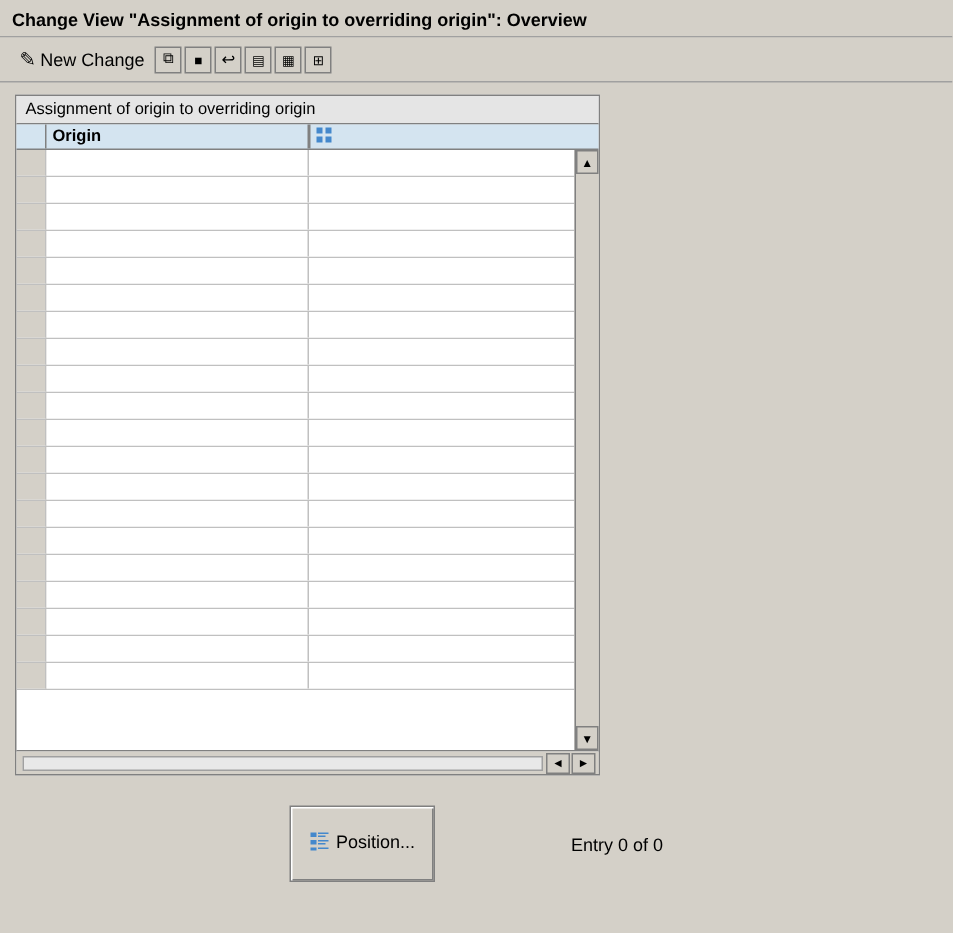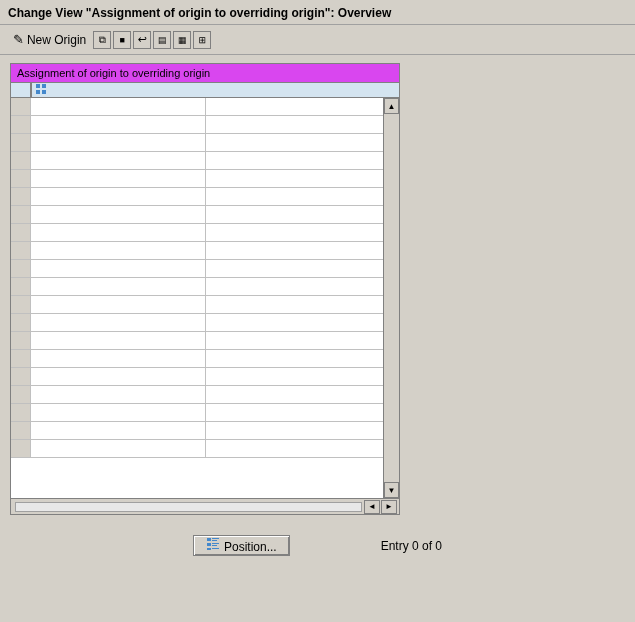--- a/index.html
+++ b/index.html
@@ -54,21 +54,21 @@
       padding: 8px 10px;
     }
 
     .table-container {
       border: 1px solid #808080;
       background: #fff;
       width: 390px;
     }
 
     .table-title {
-      background-color: #d946ef;
+      background-color: #e5e5e5;
       padding: 3px 6px;
       font-size: 11px;
       font-weight: normal;
       border-bottom: 1px solid #808080;
       color: #000;
     }
 
     .table-header {
       display: flex;
       background-color: #d4e4f0;
@@ -213,25 +213,25 @@
     .footer-area {
       display: flex;
       align-items: center;
       justify-content: center;
       gap: 60px;
       padding: 12px 20px;
     }
 
     .position-btn {
       display: flex;
-      align-items: flex-end;
+      align-items: flex-start;
       gap: 4px;
       background: #d4d0c8;
       border: 1px solid #808080;
-      padding: 1px 12px;
+      padding: 16px 12px;
       cursor: pointer;
       font-size: 12px;
       box-shadow: 1px 1px 0 #fff inset, -1px -1px 0 #808080 inset;
     }
 
     .entry-count {
       font-size: 12px;
       color: #000;
       margin-left: 31px;
     }
@@ -253,21 +253,21 @@
 <body>
 
 <div class="title-bar">
   <span>Change View "Assignment of origin to overriding origin": Overview</span>
 </div>
 
 <div class="toolbar">
 
   <button class="new-entries-btn">
     <span style="font-size:13px;">✎</span>
-    <span>New Origin</span>
+    <span>New Change</span>
   </button>
 
   <div class="sap-icon" title="Copy">
     <span style="font-size:10px;">⧉</span>
   </div>
   <div class="sap-icon" title="Save">
     <span style="font-size:9px; font-weight:bold;">■</span>
   </div>
   <div class="sap-icon" title="Undo">
     <span style="font-size:11px;">↩</span>
@@ -284,20 +284,21 @@
 
 </div>
 
 <div class="main-area">
   <div class="table-container">
 
     <div class="table-title">Assignment of origin to overriding origin</div>
 
     <div class="table-header">
       <div class="col-check"></div>
+      <div class="col-origin">Origin</div>
       <div class="col-settings">
         <span style="font-size:9px; color:#000;">
           <svg width="12" height="12" viewBox="0 0 12 12">
             <rect x="1" y="1" width="4" height="4" fill="#4488cc"></rect>
             <rect x="7" y="1" width="4" height="4" fill="#4488cc"></rect>
             <rect x="1" y="7" width="4" height="4" fill="#4488cc"></rect>
             <rect x="7" y="7" width="4" height="4" fill="#4488cc"></rect>
           </svg>
         </span>
       </div>

